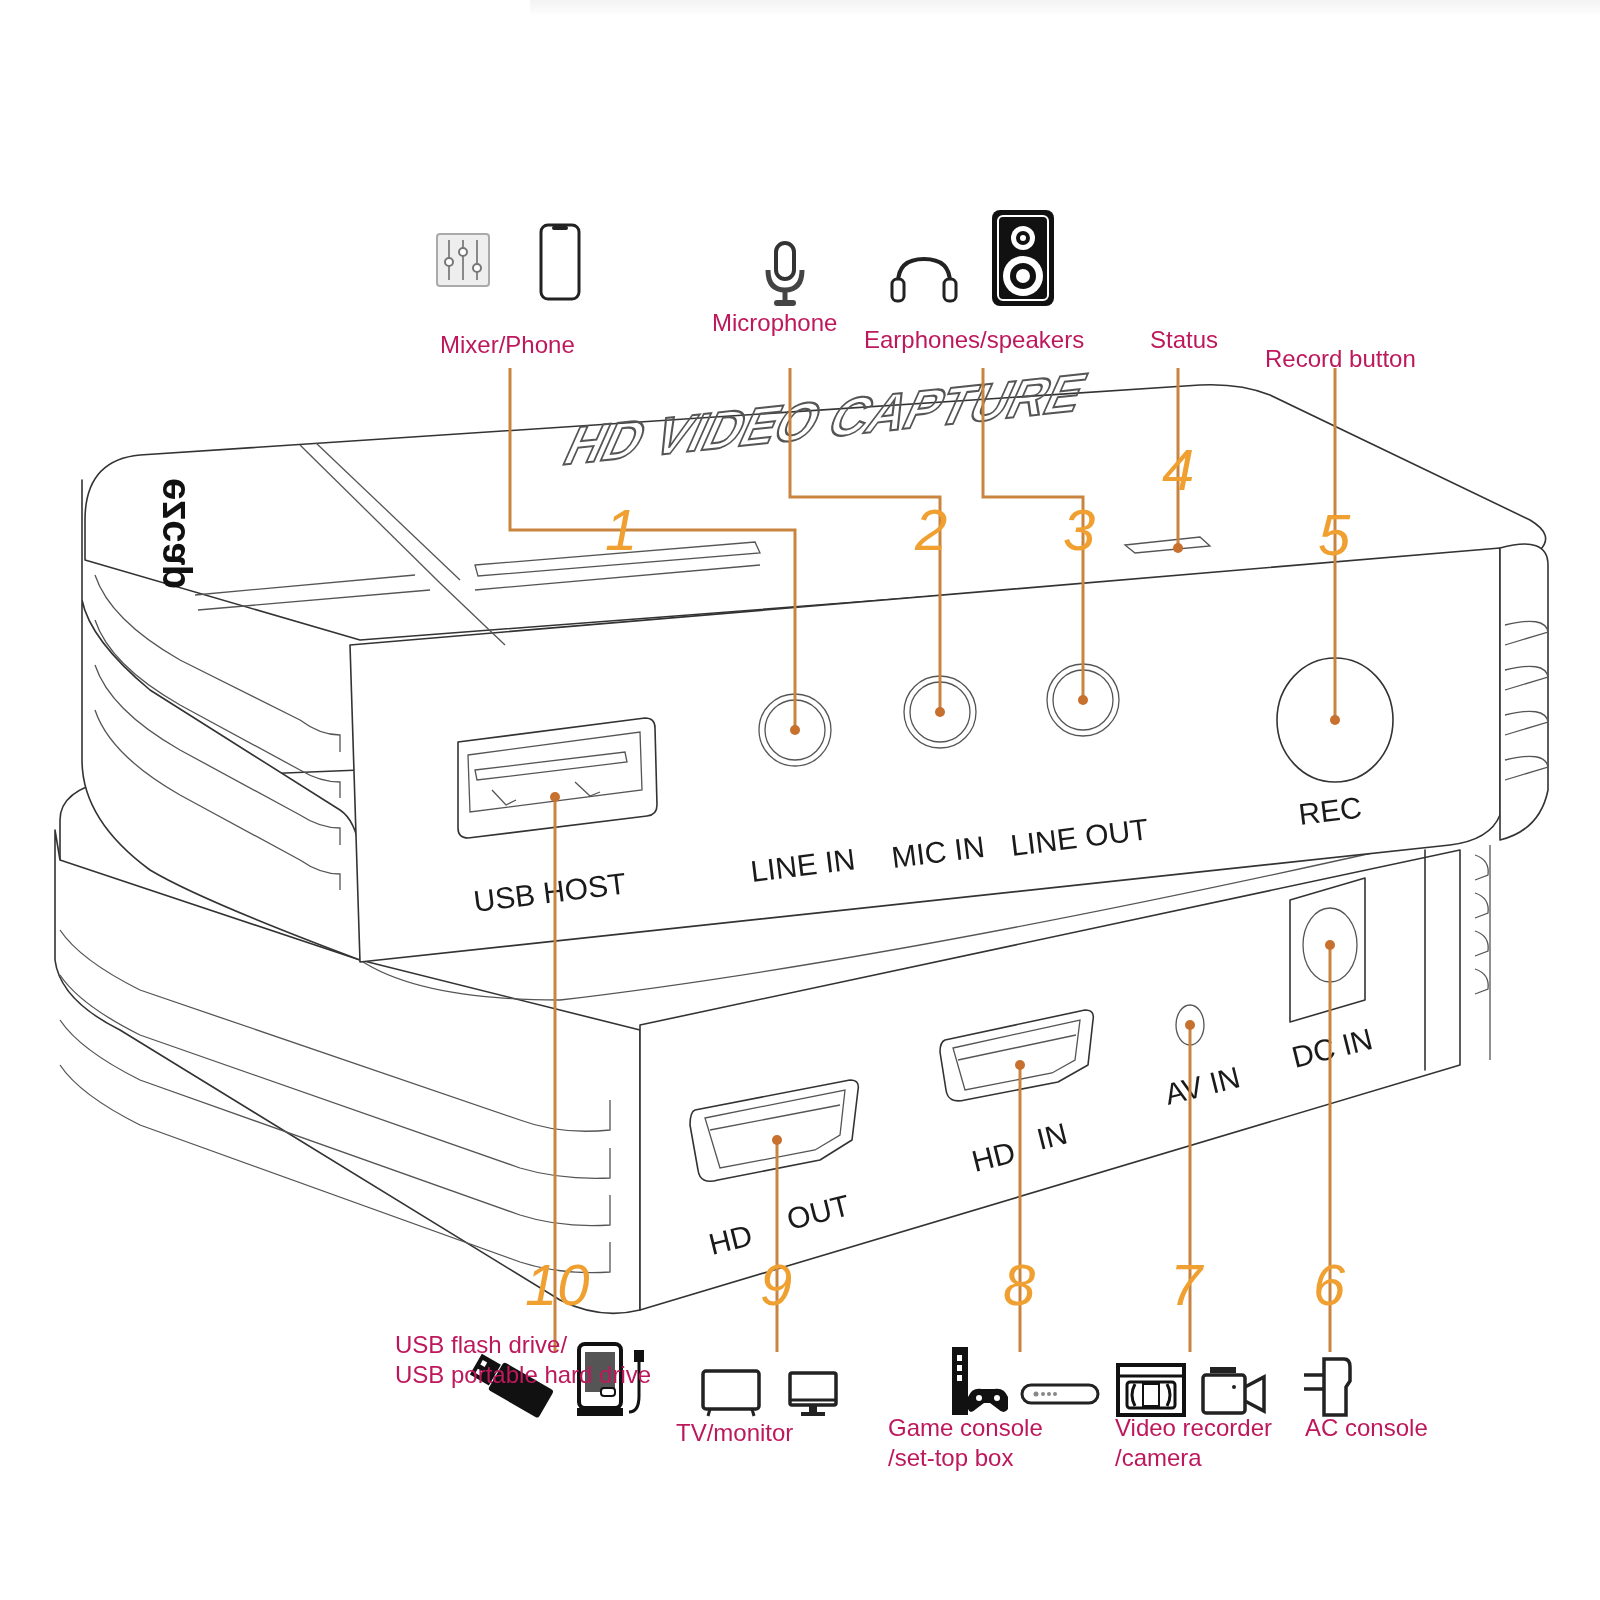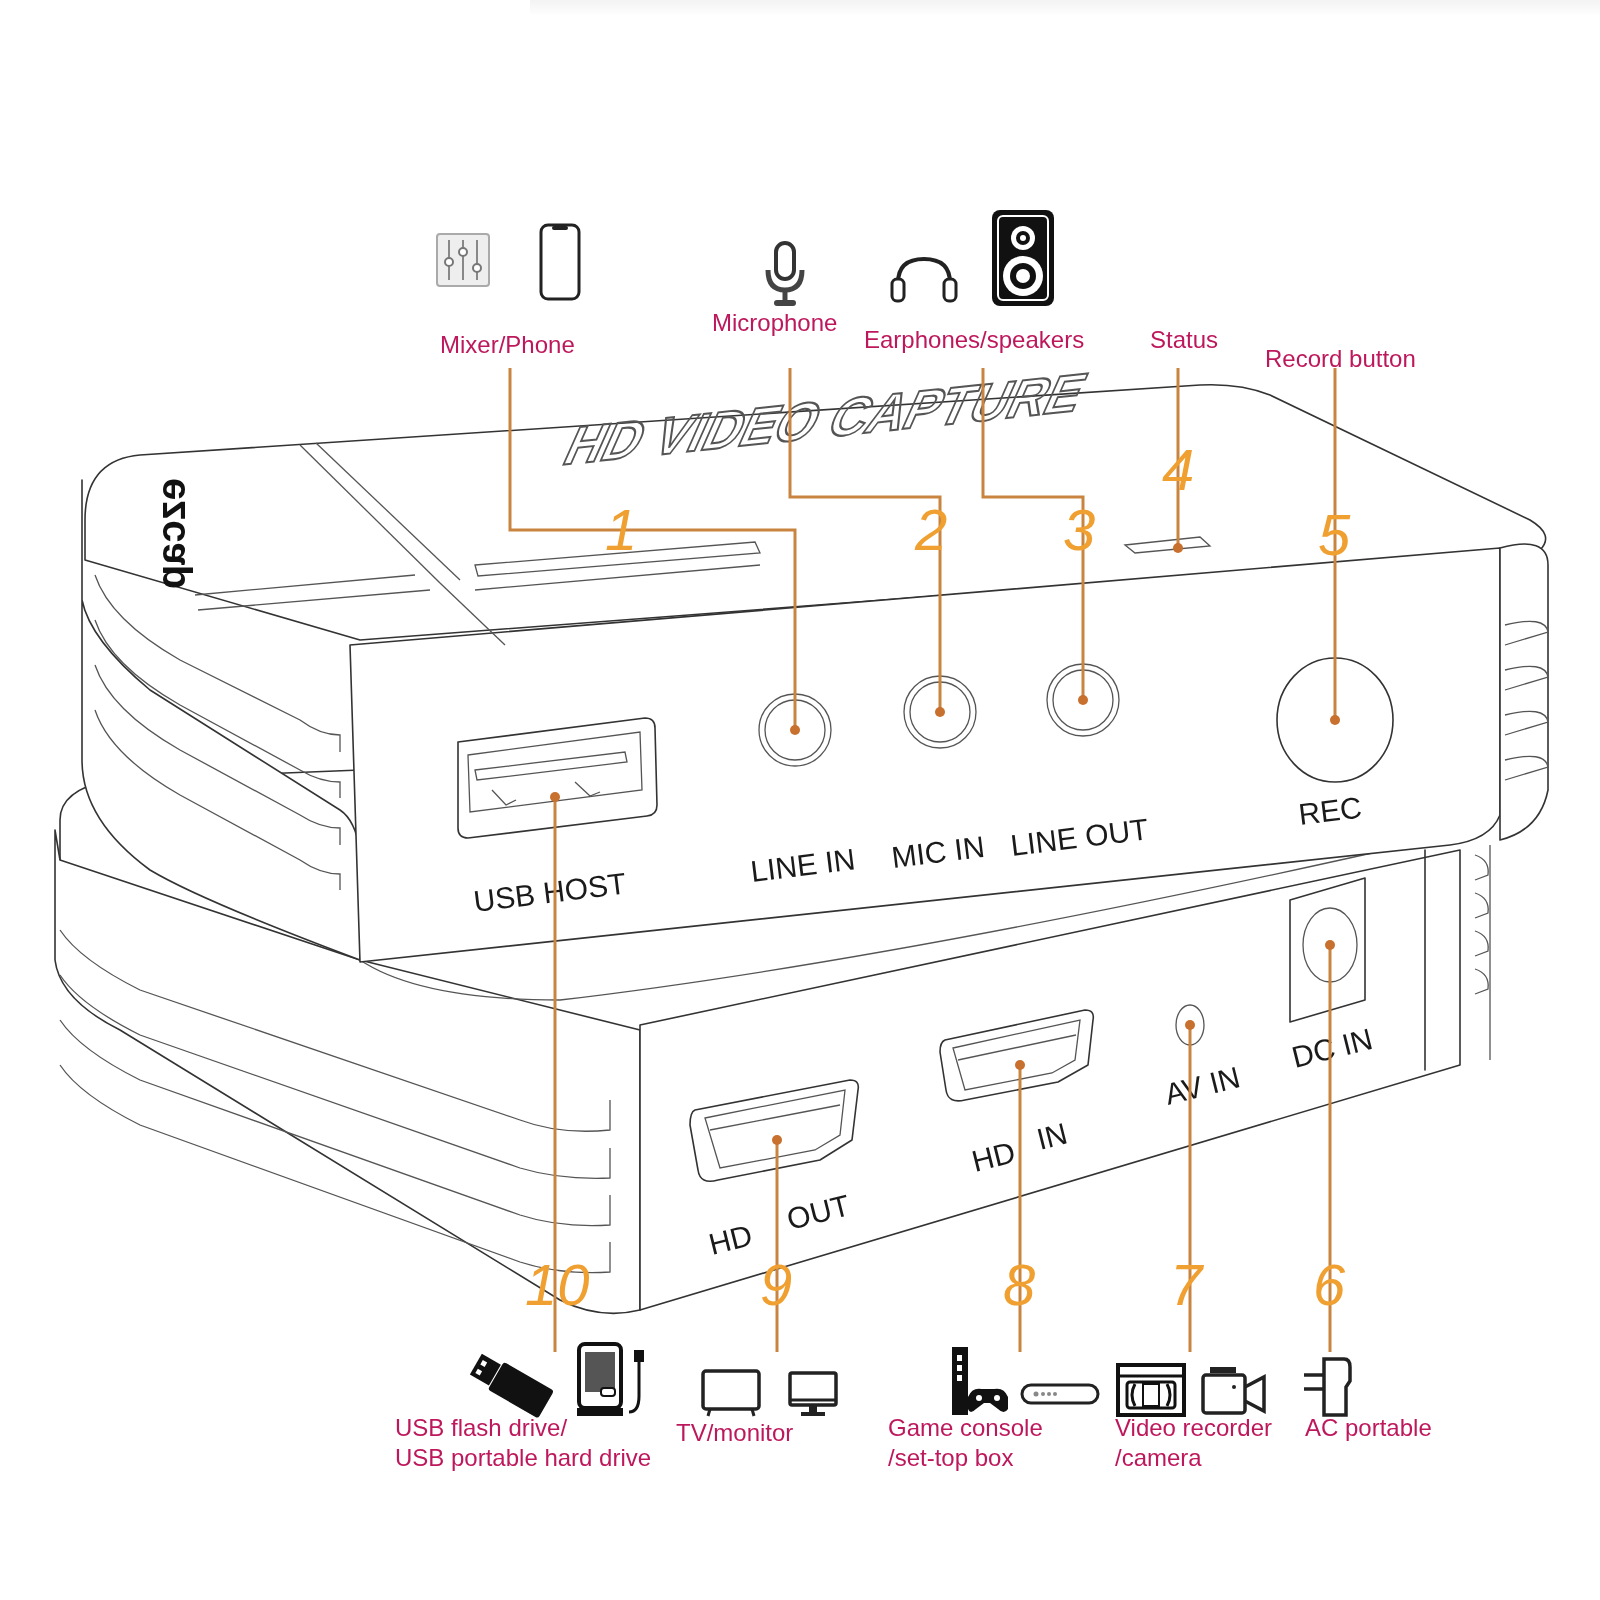--- a/index.html
+++ b/index.html
@@ -318,26 +318,26 @@
     </svg>
 </div>
 <div class="ico" style="left:1300px;top:1355px">
   <svg width="56" height="64" viewBox="0 0 56 64">
       <path d="M24,4 L44,4 Q50,4 50,12 L50,26 L46,32 L46,60 L24,60 Z" fill="#fff" stroke="#222" stroke-width="3.5"></path>
       <line x1="4" y1="20" x2="24" y2="20" stroke="#222" stroke-width="3.5"></line>
       <line x1="4" y1="34" x2="24" y2="34" stroke="#222" stroke-width="3.5"></line>
     </svg>
 </div>
 
-<div class="lbl" style="left:395px;top:1413px;width:290px">
+<div class="lbl" style="left:395px;top:1330px;width:290px">
   <div>USB flash drive/</div>
   <div>USB portable hard drive</div>
 </div>
 <div class="lbl" style="left:676px;top:1418px;width:150px">TV/monitor</div>
 <div class="lbl" style="left:888px;top:1413px;width:175px">
   <div>Game console</div>
   <div>/set-top box</div>
 </div>
 <div class="lbl" style="left:1115px;top:1413px;width:170px">
   <div>Video recorder</div>
   <div>/camera</div>
 </div>
-<div class="lbl" style="left:1305px;top:1413px;width:135px">AC portable</div>
+<div class="lbl" style="left:1305px;top:1413px;width:135px">AC console</div>
 
 </body></html>

